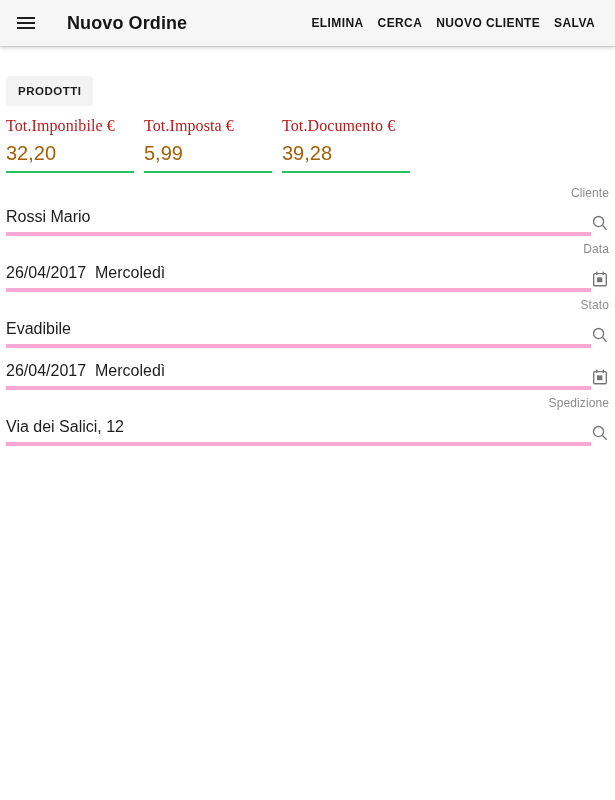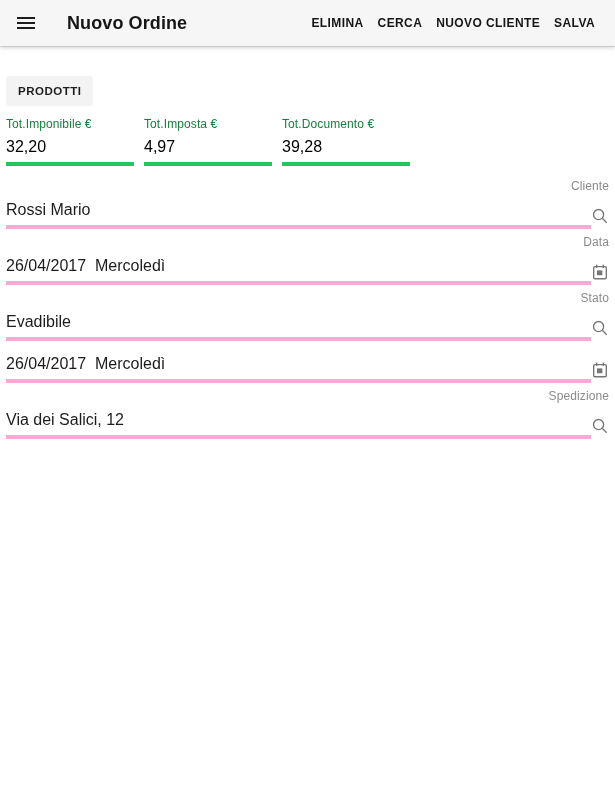--- a/index.html
+++ b/index.html
@@ -48,24 +48,24 @@
     background: #f3f3f3;
     border: none; border-radius: 3px;
     font-family: inherit; font-size: 11.5px; font-weight: 700;
     letter-spacing: 0.5px; color: #1d1d1d;
     padding: 9px 12px; cursor: pointer;
   }
 
   
   .totals { display: flex; margin: 11px 6px 0 6px; }
   .total-field { width: 128px; margin-right: 10px; }
-  .total-label { font-size: 12px; color: #15803d; letter-spacing: 0.1px; }
+  .total-label { font-size: 16px; color: #b91c1c; letter-spacing: 0.1px; font-family: Liberation Serif, serif; }
   .total-value {
-    font-size: 16px; color: #000000; margin-top: 7px;
-    padding-bottom: 6px; border-bottom: 4px solid #22c55e;
+    font-size: 20px; color: #a16207; margin-top: 7px;
+    padding-bottom: 6px; border-bottom: 2px solid #22c55e;
   }
 
   
   .fields { margin-top: 7px; }
   .field { position: relative; margin: 0 6px; padding-top: 6px; }
   .field-label { font-size: 12px; color: #8b8b8b; letter-spacing: 0.1px; line-height: 14px; text-align: right; }
   .field-inner {
     margin-right: 18px;
     border-bottom: 4px solid #f9a8d4;
   }
@@ -106,21 +106,21 @@
     <button class="chip-btn">PRODOTTI</button>
 
     
     <div class="totals">
       <div class="total-field">
         <div class="total-label">Tot.Imponibile €</div>
         <div class="total-value">32,20</div>
       </div>
       <div class="total-field">
         <div class="total-label">Tot.Imposta €</div>
-        <div class="total-value">4,97</div>
+        <div class="total-value">5,99</div>
       </div>
       <div class="total-field">
         <div class="total-label">Tot.Documento €</div>
         <div class="total-value">39,28</div>
       </div>
     </div>
 
     
     <div class="fields">
 

